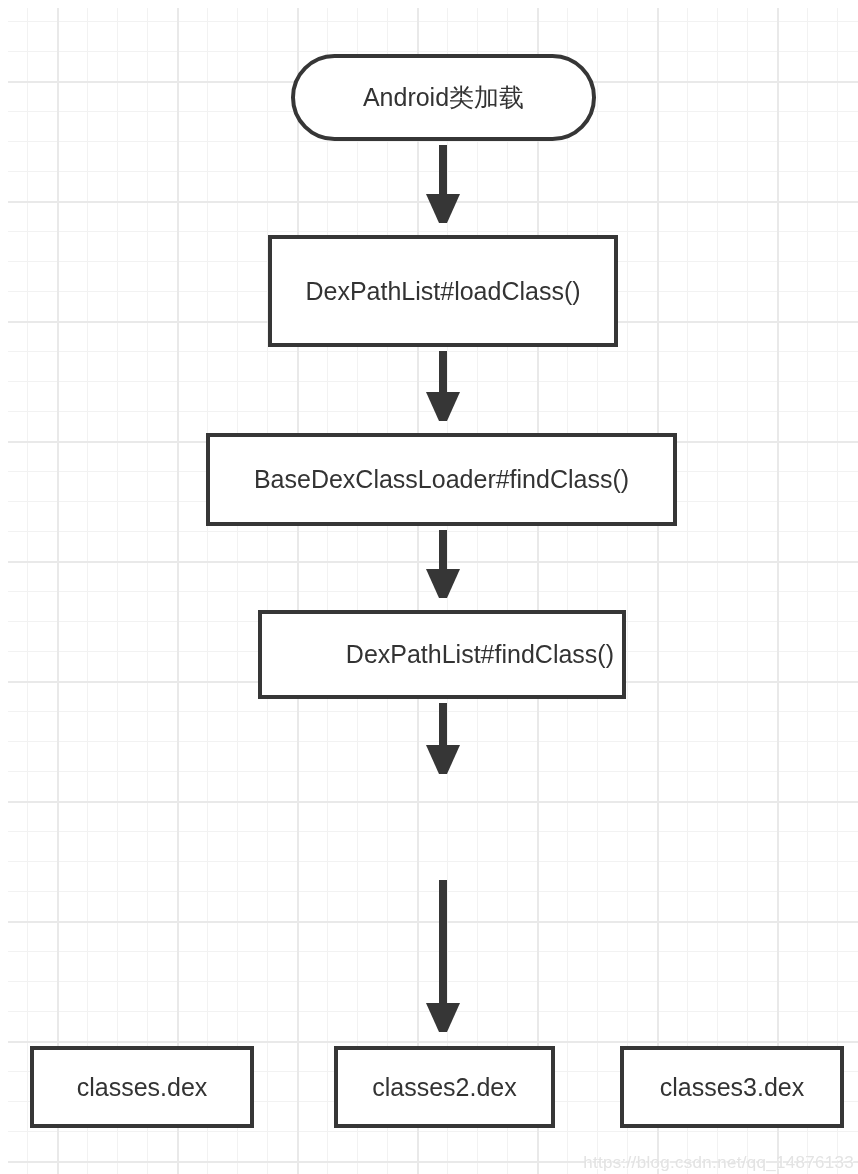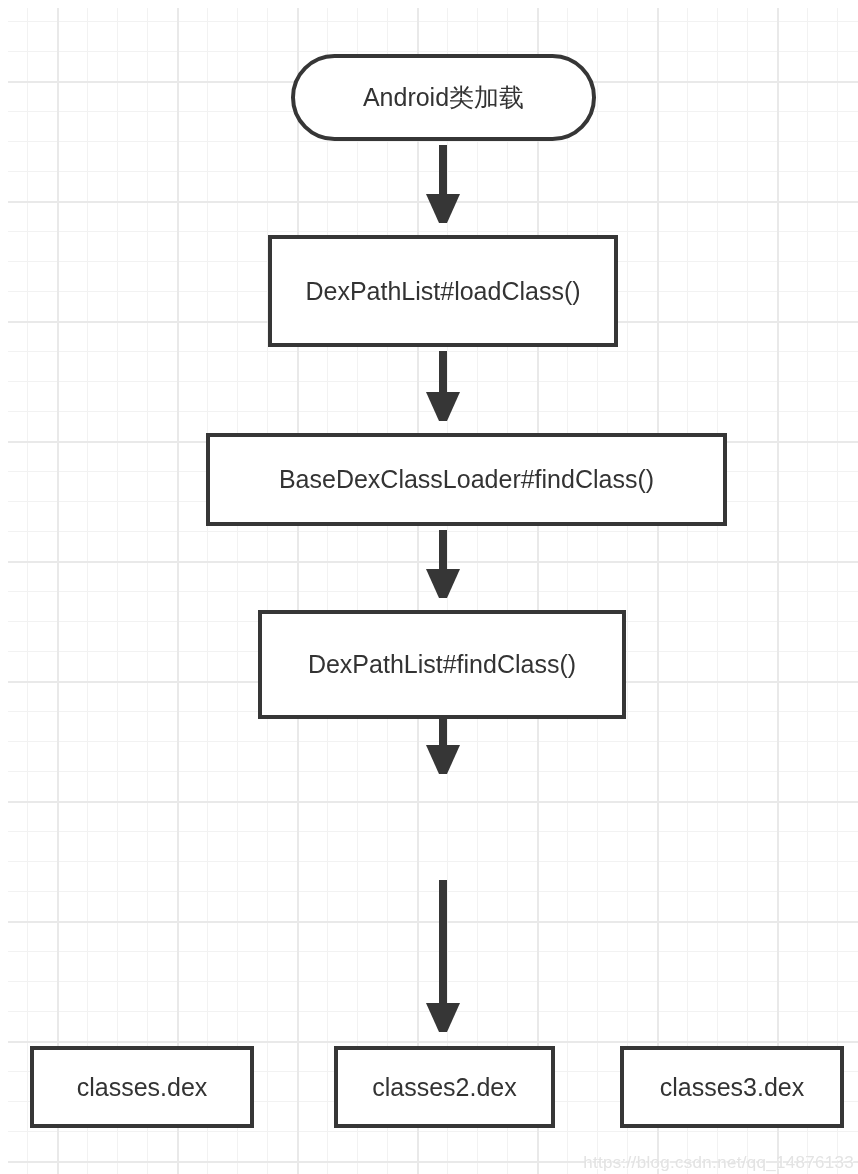--- a/index.html
+++ b/index.html
@@ -81,25 +81,25 @@
 <div class="canvas">
 
   <div class="node stadium" style="left:283px; top:46px; width:305px; height:87px;">
     <span>Android类加载</span>
   </div>
 
   <div class="node" style="left:260px; top:227px; width:350px; height:112px;">
     <span>DexPathList#loadClass()</span>
   </div>
 
-  <div class="node" style="left:198px; top:425px; width:521px; height:93px;">
+  <div class="node" style="left:198px; top:425px; width:471px; height:93px;">
     <span>BaseDexClassLoader#findClass()</span>
   </div>
 
-  <div class="node" style="left:250px; top:602px; width:368px; height:109px;">
+  <div class="node" style="left:250px; top:602px; width:368px; height:89px;justify-content:flex-end;">
     <span>DexPathList#findClass()</span>
   </div>
 
 
   <div class="node" style="left:22px; top:1038px; width:224px; height:82px;">
     <span>classes.dex</span>
   </div>
 
   <div class="node" style="left:326px; top:1038px; width:221px; height:82px;">
     <span>classes2.dex</span>

